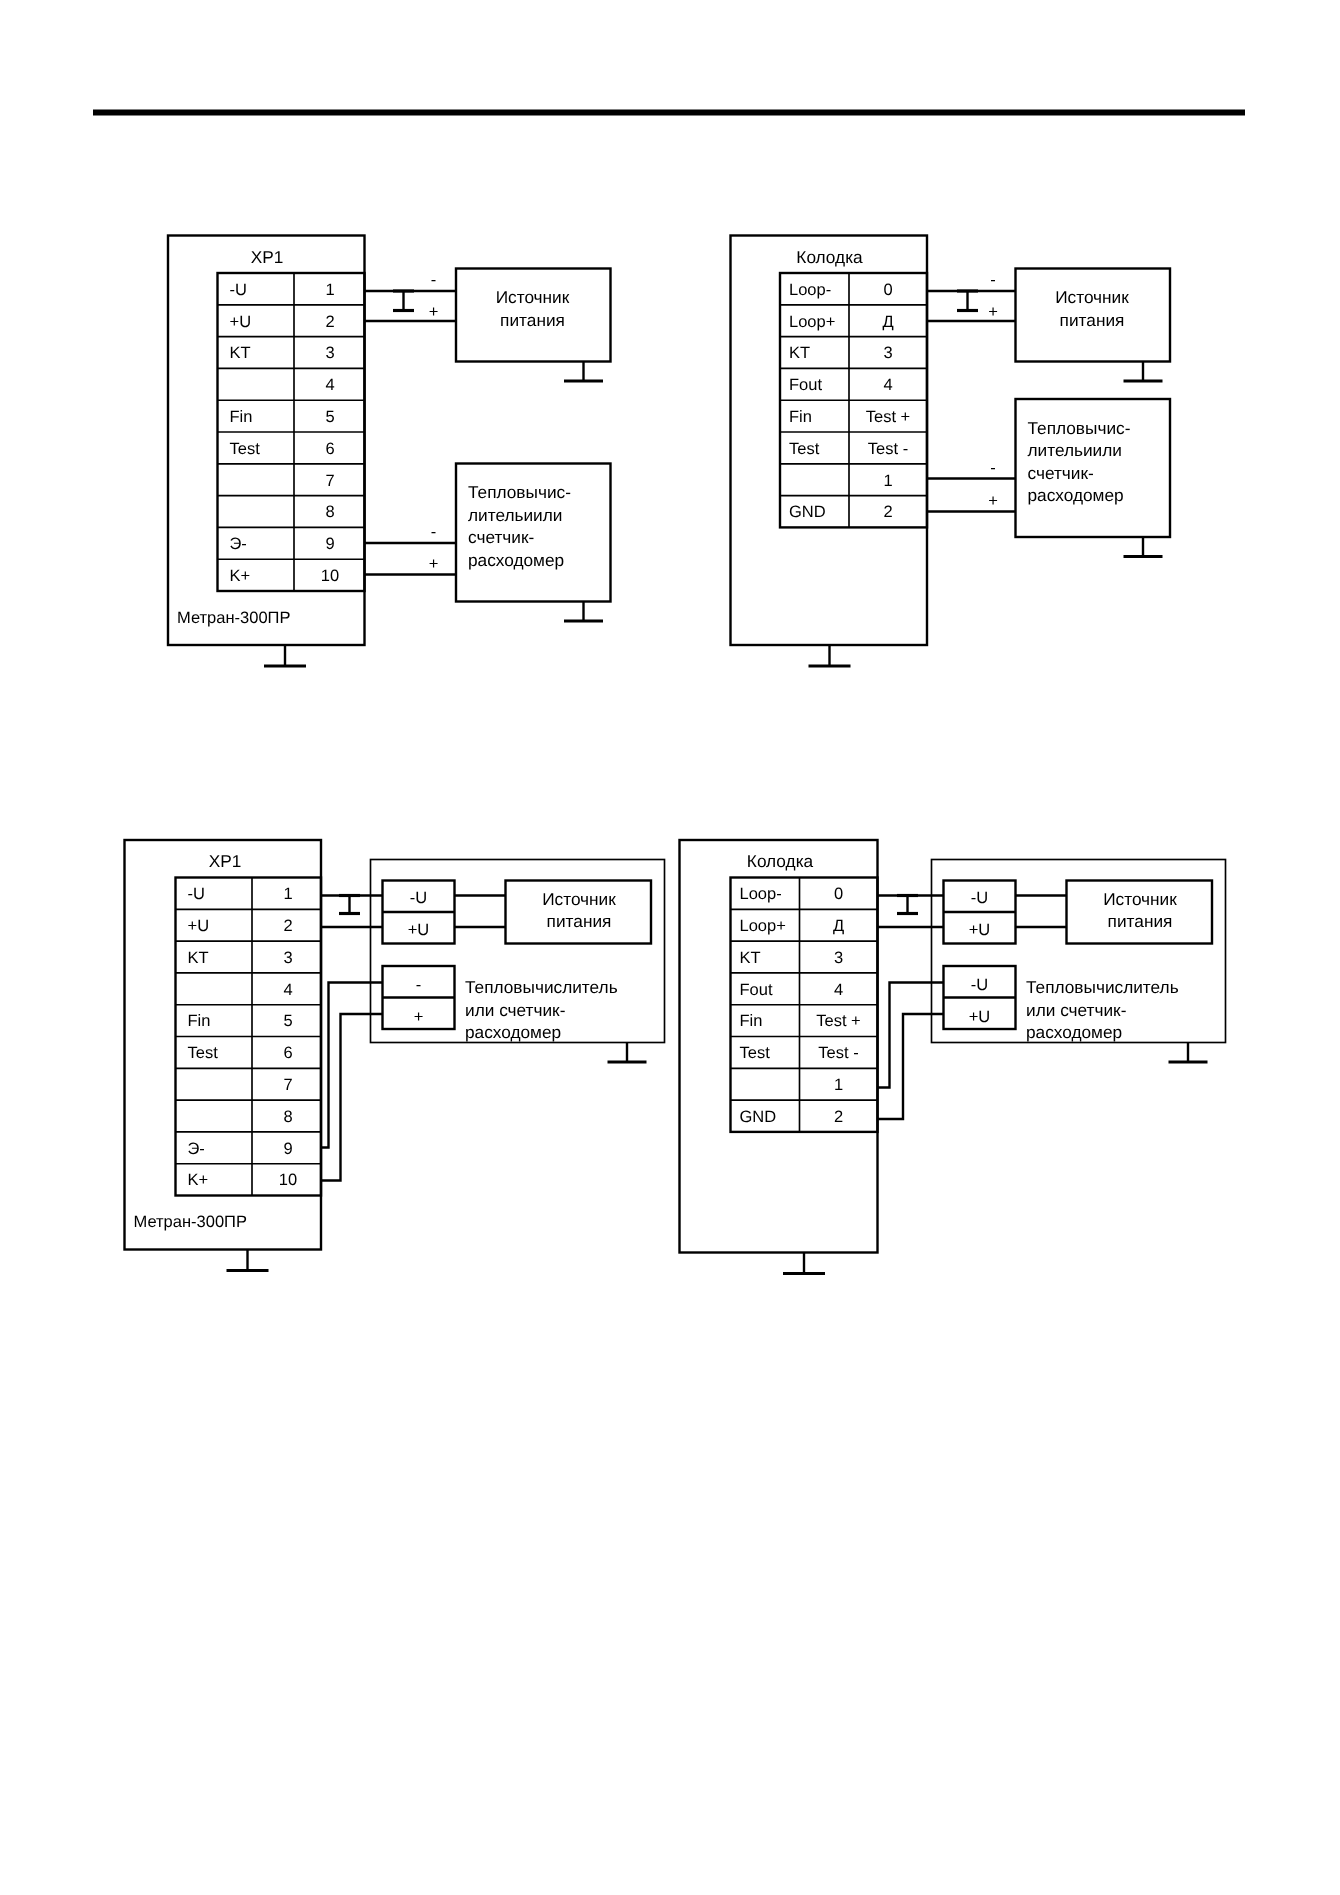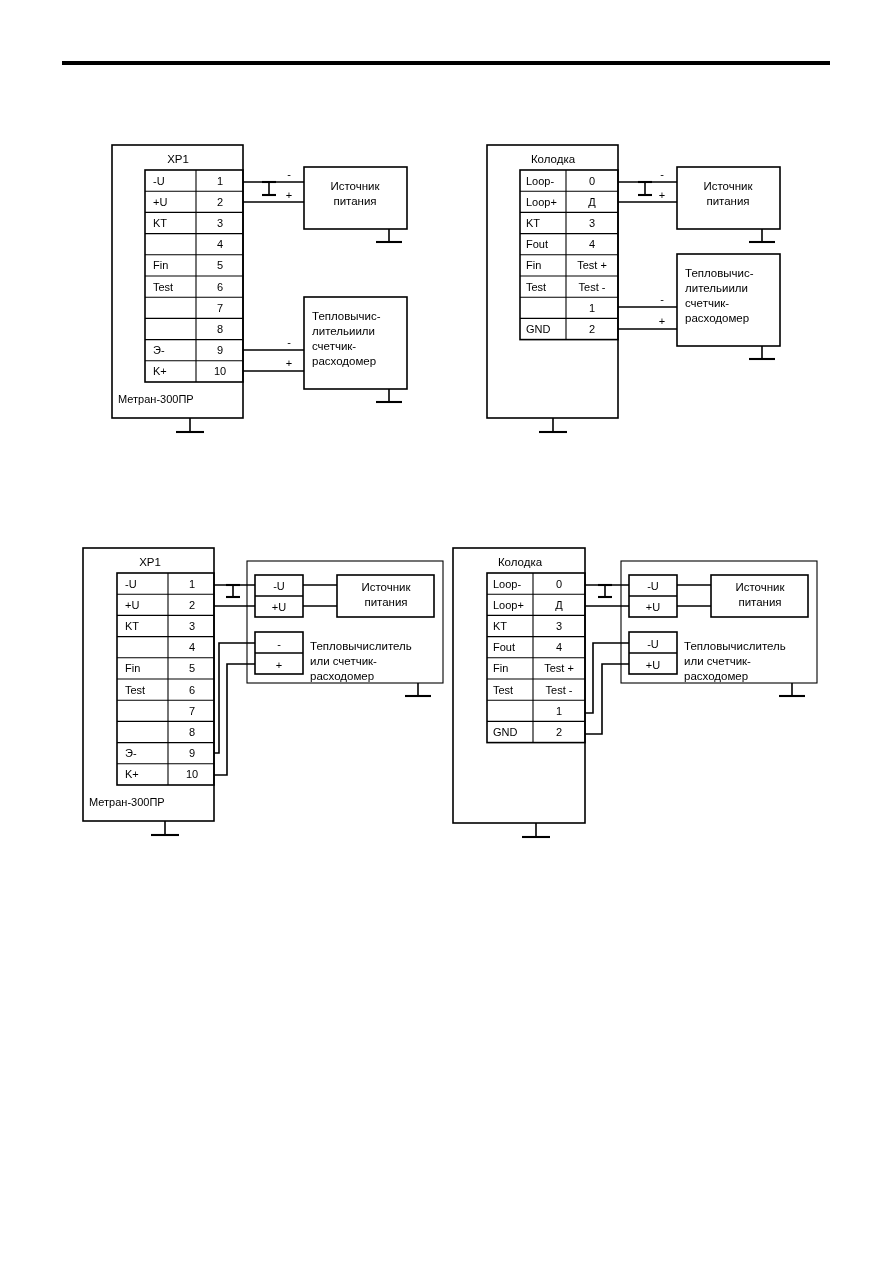--- a/index.html
+++ b/index.html
@@ -1,21 +1,21 @@
 <!DOCTYPE html>
 <html><head>
 <meta charset="utf-8">
 <style>
   html,body{margin:0;padding:0;background:#ffffff;}
   body{
     width:893px;height:1263px;position:relative;overflow:hidden;
     font-family:"Liberation Sans","DejaVu Sans",sans-serif;
     color:#000;
   }
-  .page{position:absolute;left:0;top:0;width:893px;height:1080px;}
+  .page{position:absolute;left:0;top:12px;width:893px;height:1080px;}
   .rule{position:absolute;background:#000;}
   svg{position:absolute;left:0;top:0;width:893px;height:1263px;overflow:visible;}
   text{font-family:"Liberation Sans","DejaVu Sans",sans-serif;fill:#000;}
   .cellTxt{font-size:11px;}
   .hdrTxt{font-size:11.5px;}
   .boxTxt{font-size:11.5px;}
   .devTxt{font-size:11.5px;}
   .sign{font-size:11px;}
   .ln{stroke:#000;fill:none;}
   .w1{stroke-width:1.1;}

